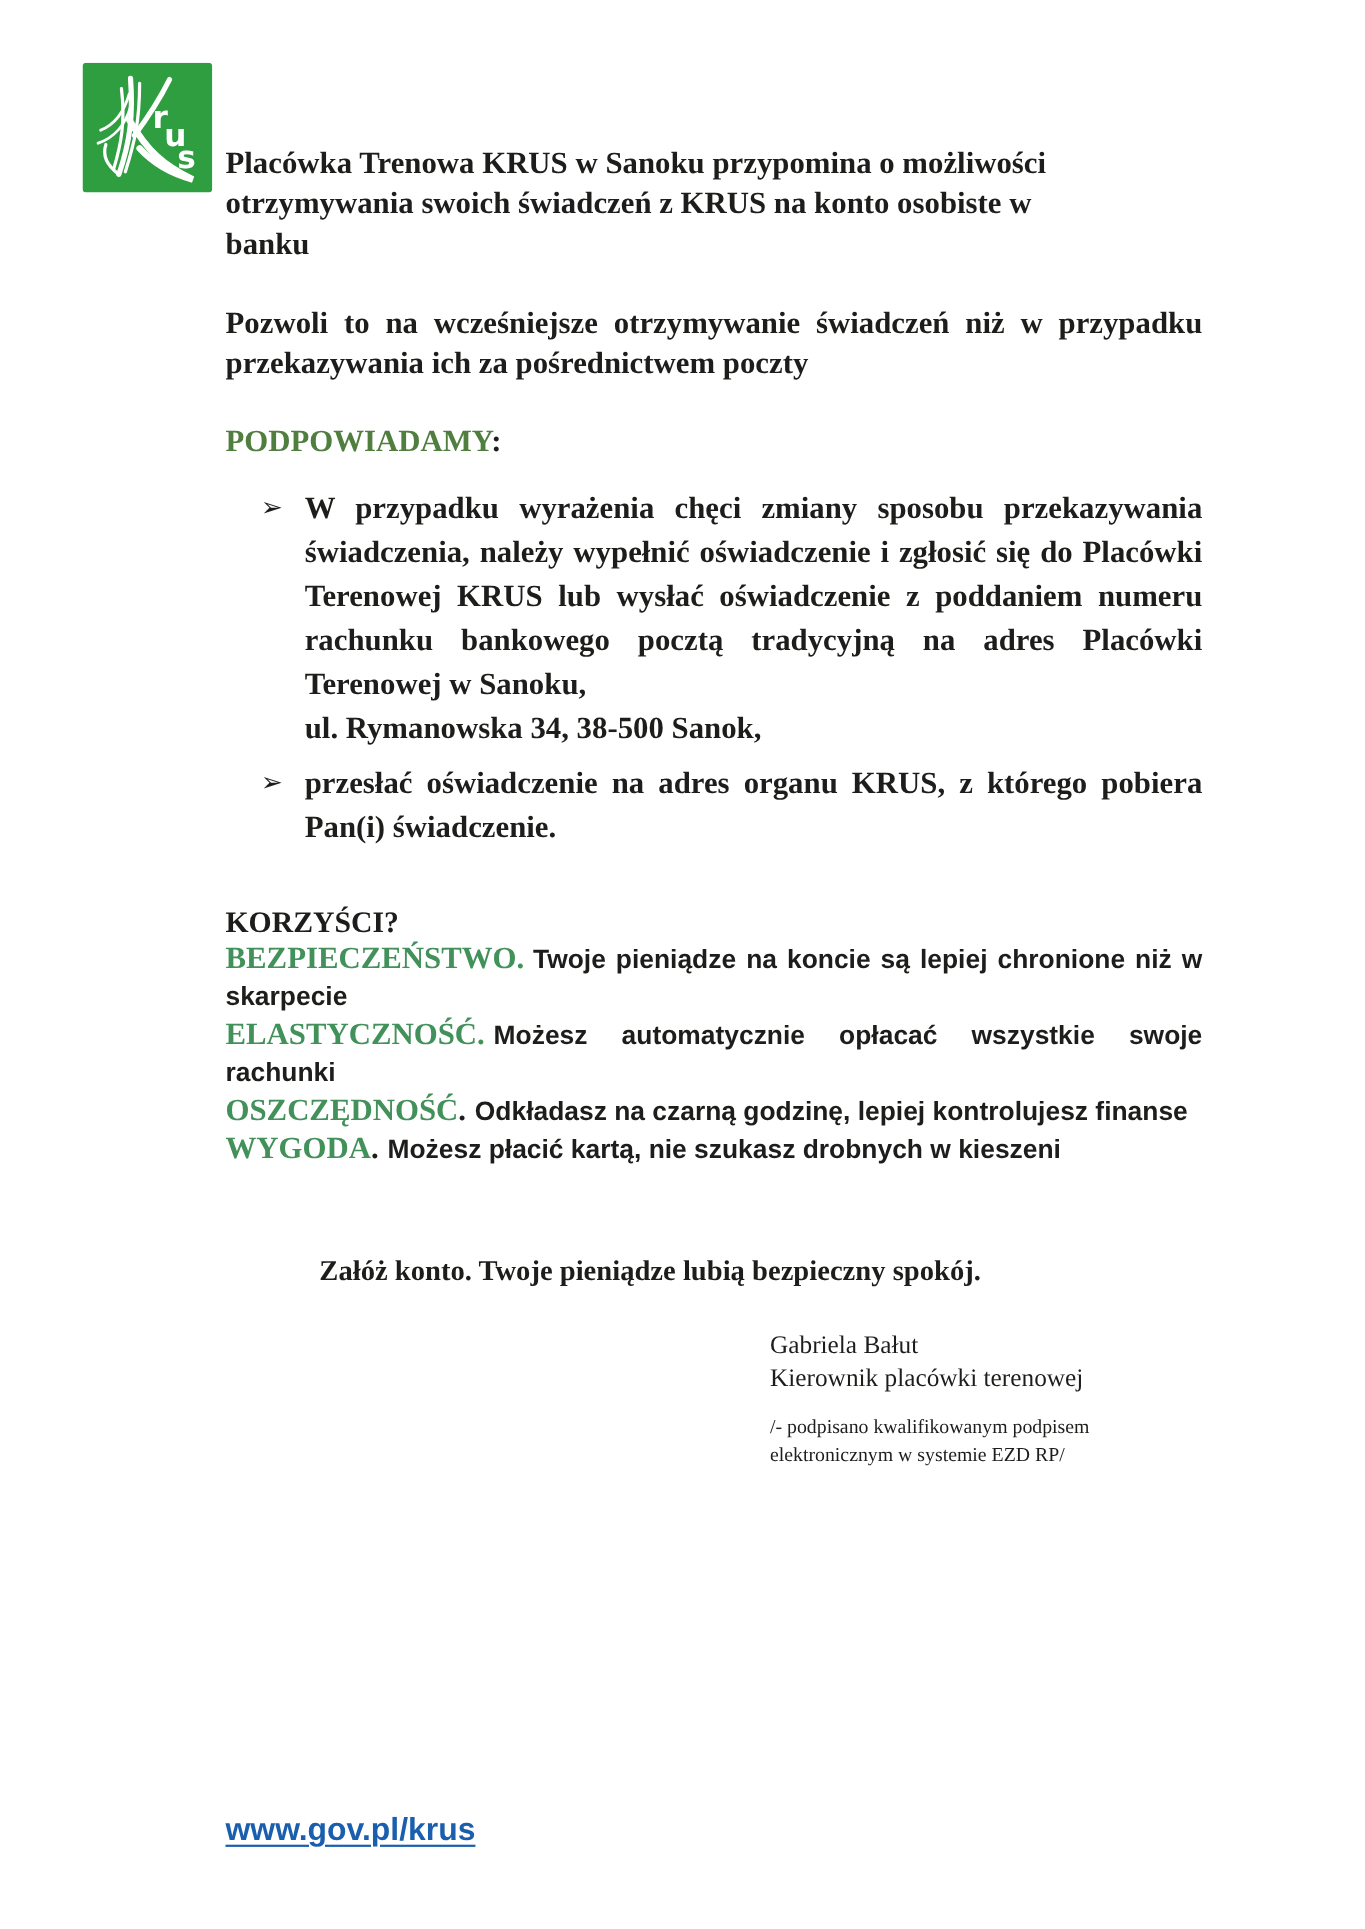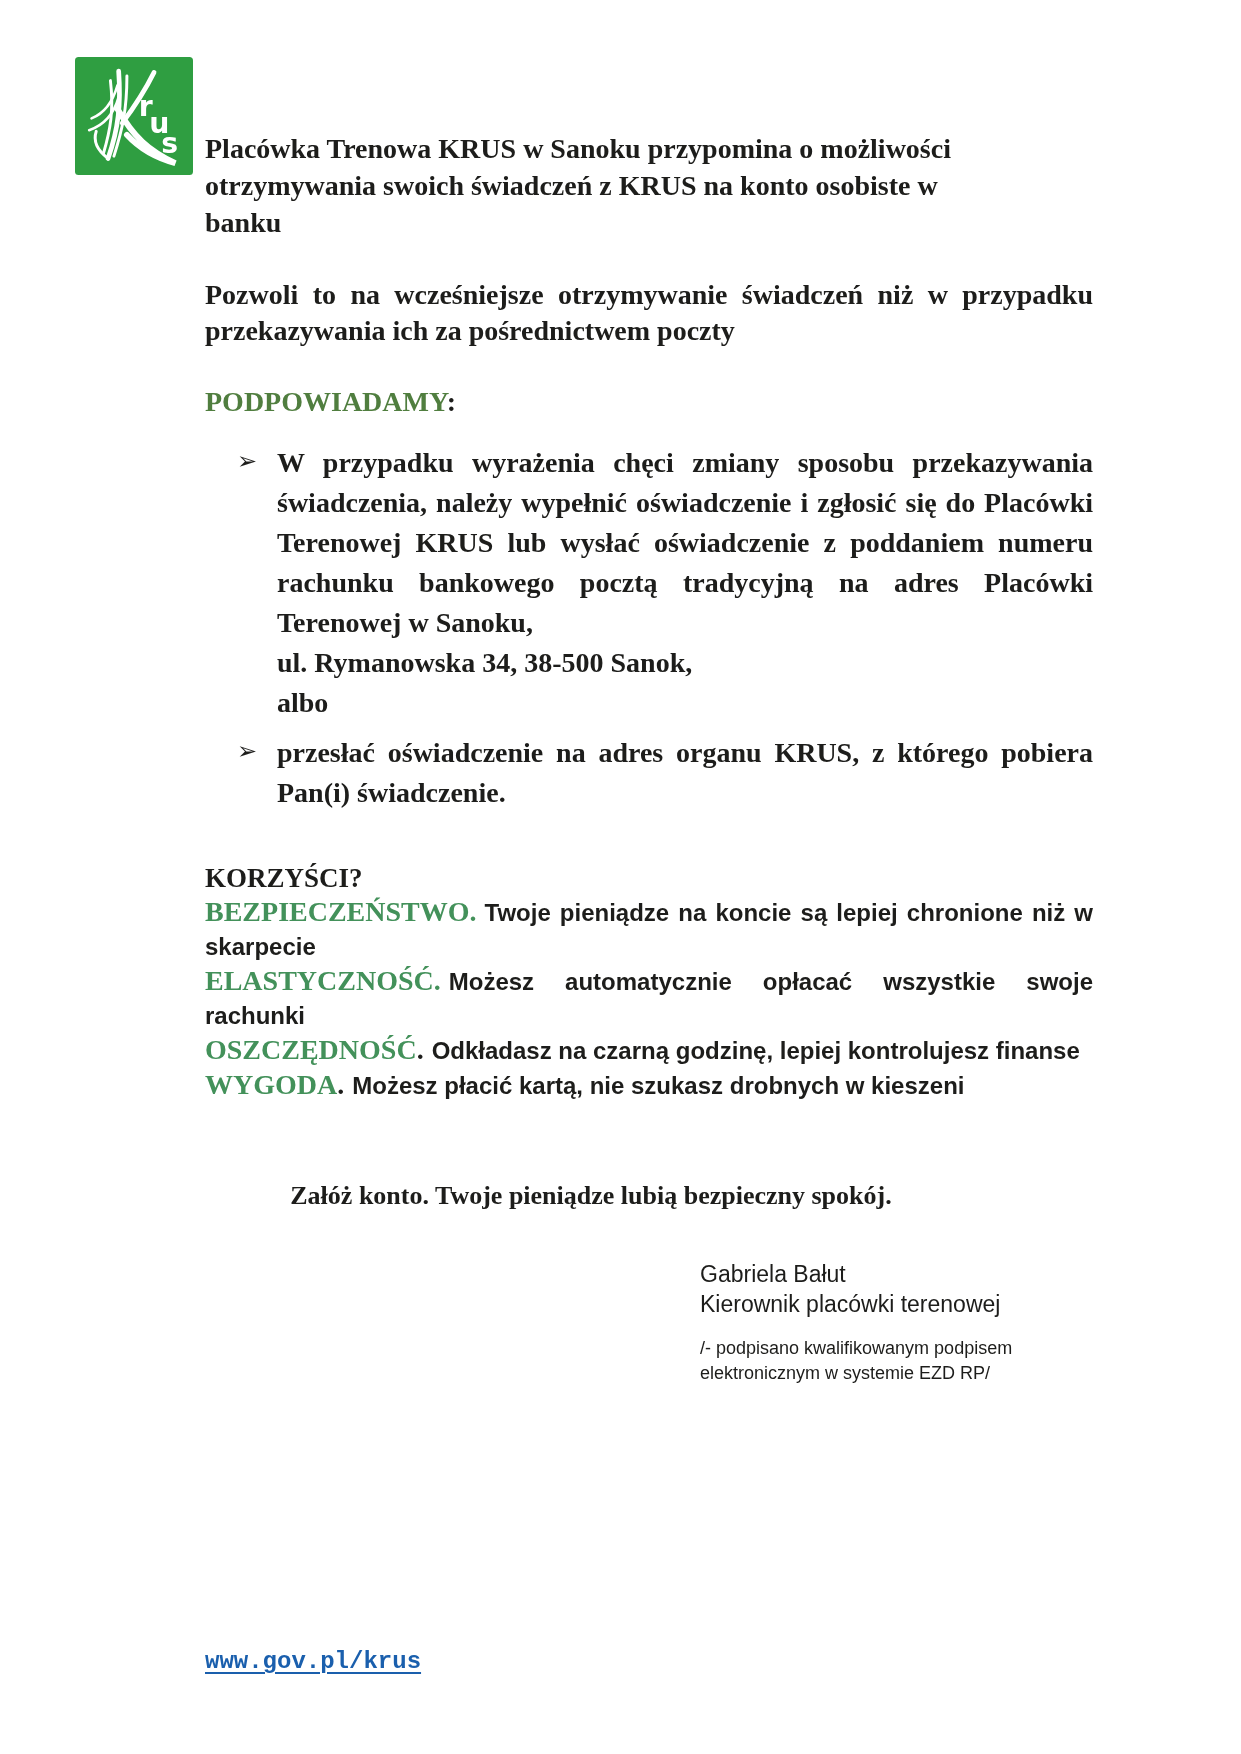--- a/index.html
+++ b/index.html
@@ -68,31 +68,31 @@
   .benefit-sep{display:inline-block;width:8px;}
 
   .cta{
     margin-top:76px;width:772px;
     text-align:center;
     font-family:Liberation Serif, serif;
     font-size:26px;line-height:34px;font-weight:bold;
   }
 
   .signature{
-    margin-top:46px;margin-left:495px;
-    font-family:Liberation Sans, sans-serif;
+    margin-top:35px;margin-left:495px;
+    font-family:Liberation Serif, serif;
     font-weight:normal;
   }
   .sig-name,.sig-role{font-size:23px;line-height:30px;}
   .sig-note{margin-top:17px;font-size:18px;line-height:25px;}
 
   .footer{
     position:absolute;left:205px;top:1648px;
-    font-family:Liberation Mono, monospace;
-    font-size:24px;font-weight:bold;text-align:center;
+    font-family:Liberation Sans, sans-serif;
+    font-size:29px;font-weight:bold;text-align:center;
   }
   .footer a{
     color:#1a5fad;text-decoration:underline;
     text-decoration-thickness:2px;text-underline-offset:4px;
   }
 </style>
 </head>
 <body>
 
 <div class="page">
@@ -127,21 +127,20 @@
     <div class="suggest">
       <span>PODPOWIADAMY</span><span class="colon">:</span>
     </div>
 
     <div class="bullets">
 
       <div class="bullet">
         <span class="bullet-marker">➢</span>
         <div class="bullet-text">W przypadku wyrażenia chęci zmiany sposobu przekazywania świadczenia, należy wypełnić oświadczenie i zgłosić się do  Placówki Terenowej KRUS lub wysłać oświadczenie z poddaniem numeru rachunku bankowego pocztą tradycyjną na adres Placówki Terenowej w Sanoku,</div>
         <div class="bullet-line">ul. Rymanowska 34, 38-500 Sanok,</div>
-        <div class="bullet-line">albo</div>
       </div>
 
       <div class="bullet">
         <span class="bullet-marker">➢</span>
         <div class="bullet-text">przesłać oświadczenie na adres organu KRUS, z którego pobiera Pan(i) świadczenie.</div>
 
       </div>
 
     </div>
 

